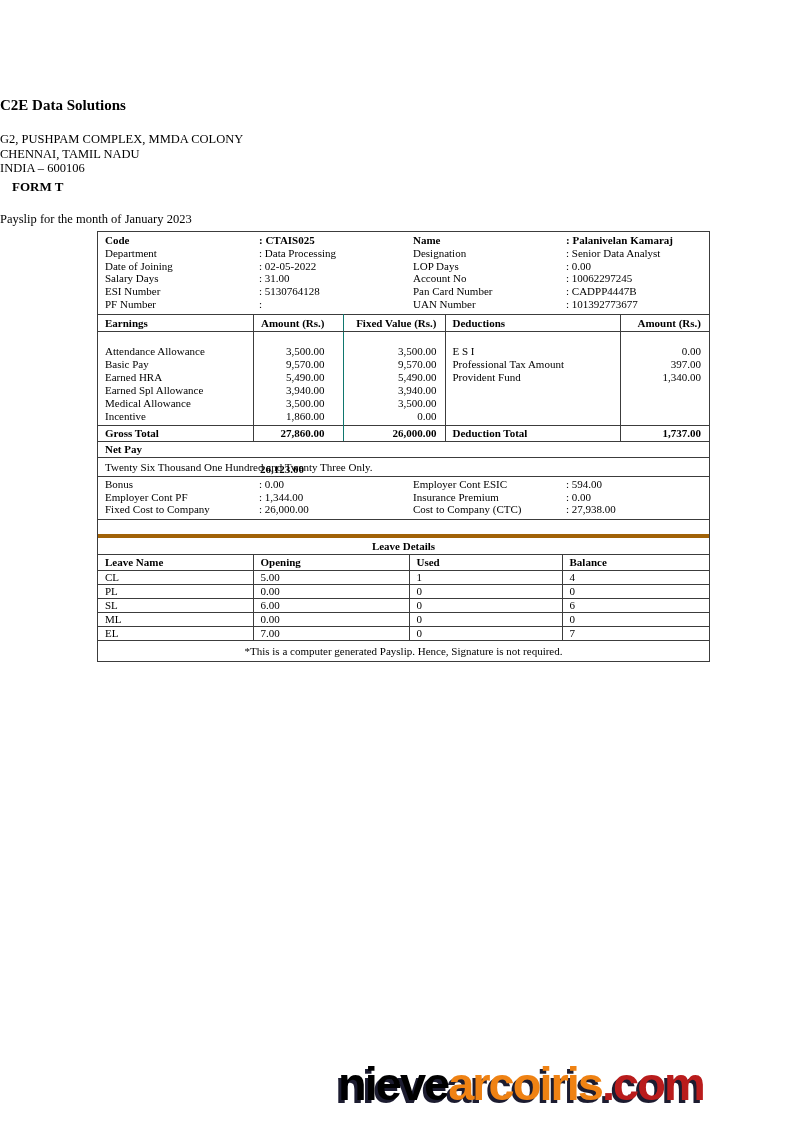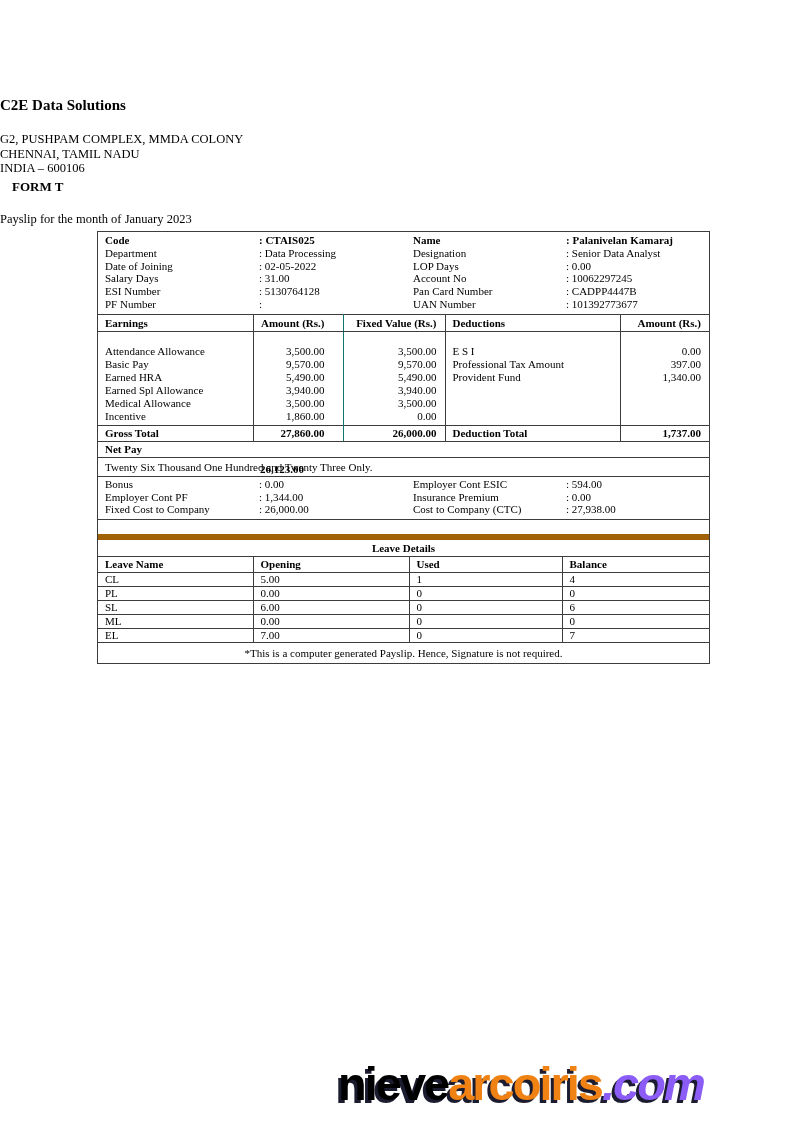--- a/index.html
+++ b/index.html
@@ -39,21 +39,21 @@
   .netpay-row .np-label{width:155px;padding-left:7px;}
   .netpay-row .np-amount{width:90px;margin-top:20px;}
 
   .words-row{border-top:1px solid #3c3c3c;line-height:18px;height:18px;padding-left:7px;}
 
   .ctc-grid{border-top:1px solid #3c3c3c;padding:1px 0 3px;}
   .ctc-grid .info-row{line-height:12.8px;}
 
   .empty-row{border-top:1px solid #3c3c3c;height:14px;}
 
-  .leave-title{border-top:6px solid #a16207;text-align:center;font-weight:bold;line-height:16px;height:16px;}
+  .leave-title{border-top:4px solid #a16207;text-align:center;font-weight:bold;line-height:16px;height:16px;}
 
   .leave-table{border-top:1px solid #3c3c3c;}
   .leave-table td{padding-left:7px;line-height:13px;height:13px;}
   .leave-table td+td{border-left:1px solid #3c3c3c;}
   .leave-table tr.head td{font-weight:bold;line-height:15px;height:15px;}
   .leave-table tr+tr td{border-top:1px solid #3c3c3c;}
 
   .footer-note{border-top:1px solid #3c3c3c;text-align:center;line-height:20px;height:20px;}
 
   
@@ -262,16 +262,16 @@
         <td>0</td>
         <td>7</td>
       </tr>
     </tbody>
       </table>
 
     <div class="footer-note">*This is a computer generated Payslip. Hence, Signature is not required.</div>
   </div>
 
   <div class="watermark">
-    <span class="wm-1" style="color: #000000;">nieve</span><span class="wm-2" style="color: rgb(239, 130, 19);">arcoiris</span><span class="wm-3" style="color: #8b5cf6; font-style: italic;">.com</span>
+    <span class="wm-1" style="color: #000000;">nieve</span><span class="wm-2" style="color: rgb(239, 130, 19);">arcoiris</span><span class="wm-3" style="color: #b91c1c;">.com</span>
   </div>
 
 </div>
 
 </body></html>

